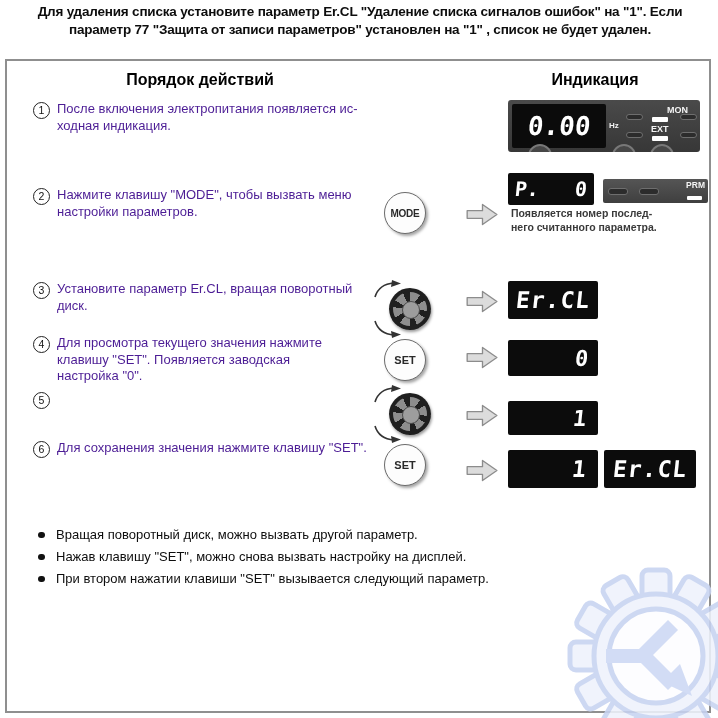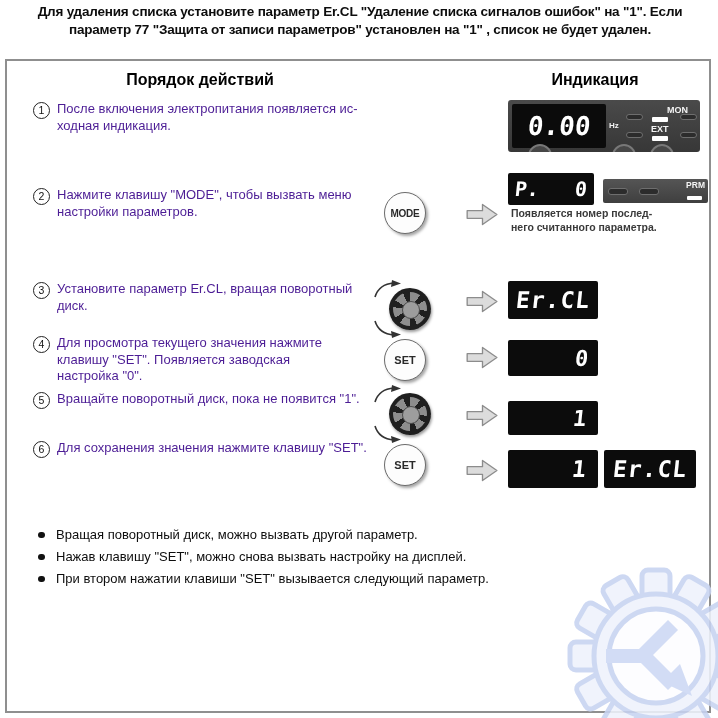--- a/index.html
+++ b/index.html
@@ -133,21 +133,20 @@
   <div class="step-num" style="left:33px; top:282px;">3</div>
   <div class="step-text" style="top:281px;">Установите параметр Er.CL, вращая поворотный
 диск.</div>
 
   <div class="step-num" style="left:33px; top:336px;">4</div>
   <div class="step-text" style="top:335px;">Для просмотра текущего значения нажмите
 клавишу "SET". Появляется заводская
 настройка "0".</div>
 
   <div class="step-num" style="left:33px; top:392px;">5</div>
-  <div class="step-text" style="top:391px; width:360px;">Вращайте поворотный диск, пока не появится "1".</div>
 
   <div class="step-num" style="left:33px; top:441px;">6</div>
   <div class="step-text" style="top:440px; width:360px;">Для сохранения значения нажмите клавишу "SET".</div>
 
   <div class="key mode" style="left:384px; top:192px;">
     <span>MODE</span>
   </div>
 
   <div class="dial" style="left:372px; top:280px;">
     <div class="knob"></div>

